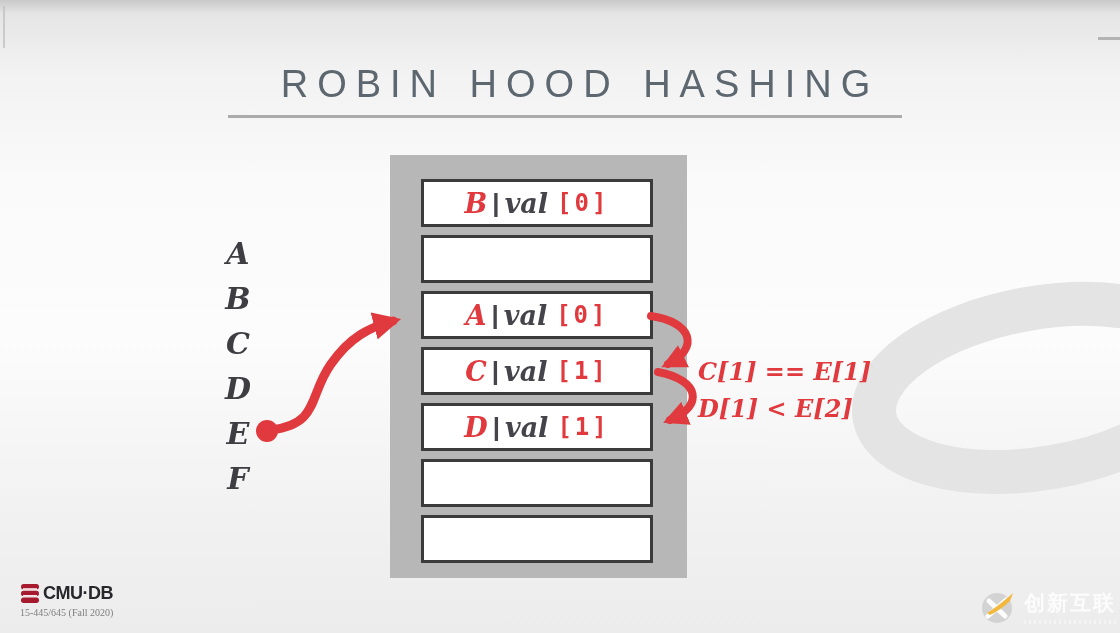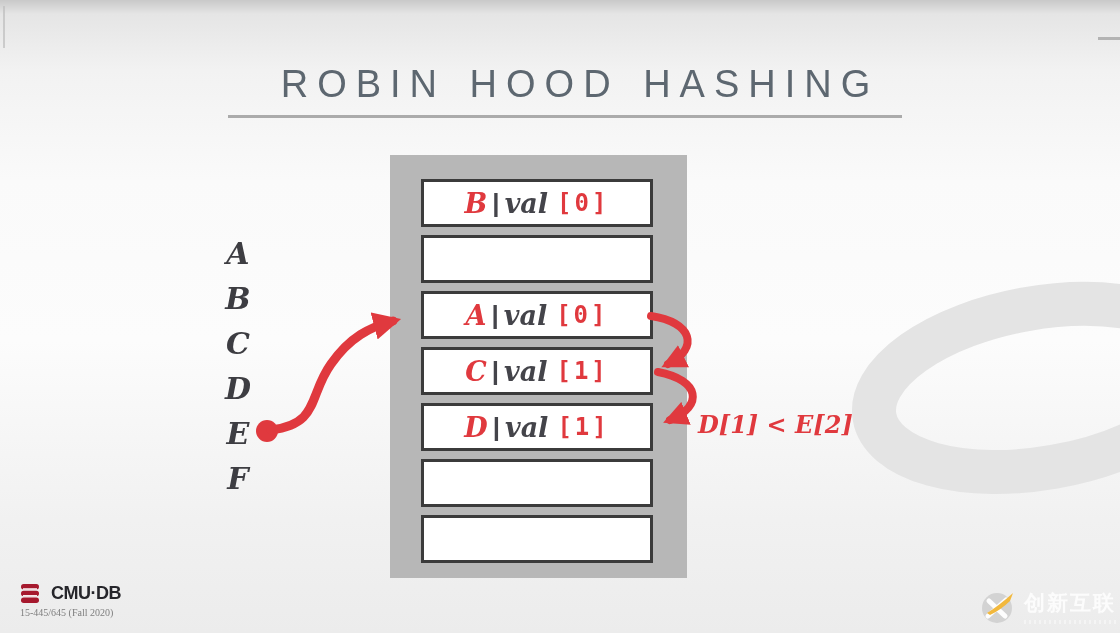--- a/index.html
+++ b/index.html
@@ -50,26 +50,26 @@
   .slot .k{font-family:"DejaVu Serif",serif;font-style:italic;font-weight:bold;font-size:27px;color:#e0393e;}
   .slot .sep{font-size:26px;font-weight:bold;color:#44444a;margin:0 5px;}
   .slot .v{font-family:"DejaVu Serif",serif;font-style:italic;font-weight:bold;font-size:27px;color:#44444a;}
   .slot .idx{font-family:"DejaVu Sans Mono",monospace;font-weight:bold;font-size:24px;color:#e0393e;letter-spacing:3px;margin-left:9px;}
 
   .cmp{
     position:absolute;left:698px;
     font-family:"DejaVu Serif",serif;font-style:italic;font-weight:bold;
     font-size:24px;color:#e0393e;white-space:nowrap;
   }
-  .cmp-0{top:302px;} .cmp-1{top:357px;} .cmp-2{top:410px;}
+  .cmp-0{top:302px;} .cmp-1{top:357px;} .cmp-2{top:394px;}
 
   .arrows{position:absolute;left:0;top:0;pointer-events:none;}
 
   .footer{position:absolute;left:20px;top:583px;}
-  .logo-row{display:flex;align-items:flex-start;gap:11px;}
+  .logo-row{display:flex;align-items:flex-start;gap:3px;}
   .logo-text{font-size:18px;font-weight:bold;color:#26262b;letter-spacing:-0.5px;}
   .course{margin-top:3px;font-family:"Liberation Serif",serif;font-size:10px;color:#7e7e7e;}
 
   .vendor{position:absolute;left:980px;top:589px;display:flex;align-items:flex-start;gap:8px;opacity:.9;}
   .vendor-text-wrap{display:flex;flex-direction:column;}
   .vendor-text{font-size:21px;font-weight:bold;color:rgba(255,255,255,.95);letter-spacing:2px;}
   .vendor-subtext{
     margin-top:3px;height:4px;width:92px;opacity:.55;
     background:repeating-linear-gradient(90deg,rgba(255,255,255,.9) 0 2px,rgba(255,255,255,0) 2px 5px);
   }
@@ -124,20 +124,21 @@
     <div class="slot">
       <span class="k">D</span>
         <span class="sep">|</span>
         <span class="v">val</span>
         <span class="idx">[1]</span>
     </div>
     <div class="slot"></div>
     <div class="slot"></div>
   </div>
 
+  <div class="cmp cmp-1">C[1] == E[1]</div>
   <div class="cmp cmp-2">D[1] &lt; E[2]</div>
 
   <svg class="arrows" width="1120" height="633" viewBox="0 0 1120 633">
     <defs>
       <marker id="ah" viewBox="0 0 10 10" refX="7" refY="5" markerWidth="3.1" markerHeight="3.1" orient="auto-start-reverse" markerUnits="strokeWidth">
         <path d="M0,0 L10,5 L0,10 z" fill="#e0393e"></path>
       </marker>
     </defs>
     <circle cx="267" cy="431" r="11" fill="#e0393e"></circle>
     <path d="M 271 430 C 320 424 308 396 331 364 C 350 337 370 327 393 321" fill="none" stroke="#e0393e" stroke-width="9" stroke-linecap="round" marker-end="url(#ah)"></path>

